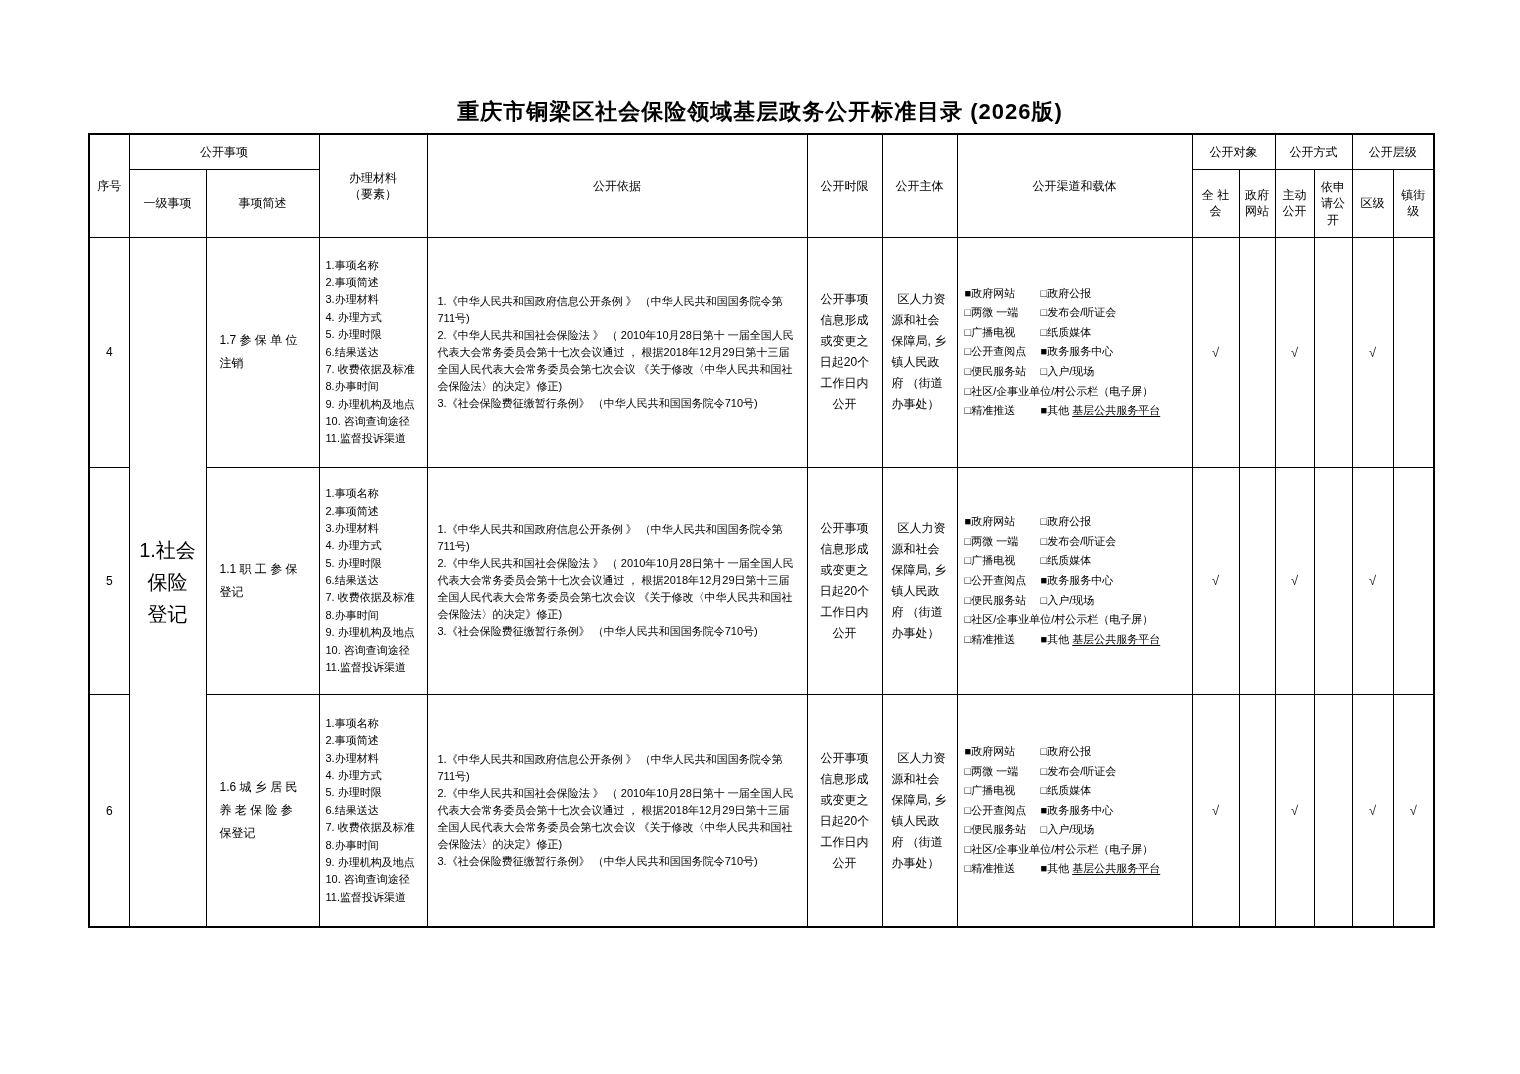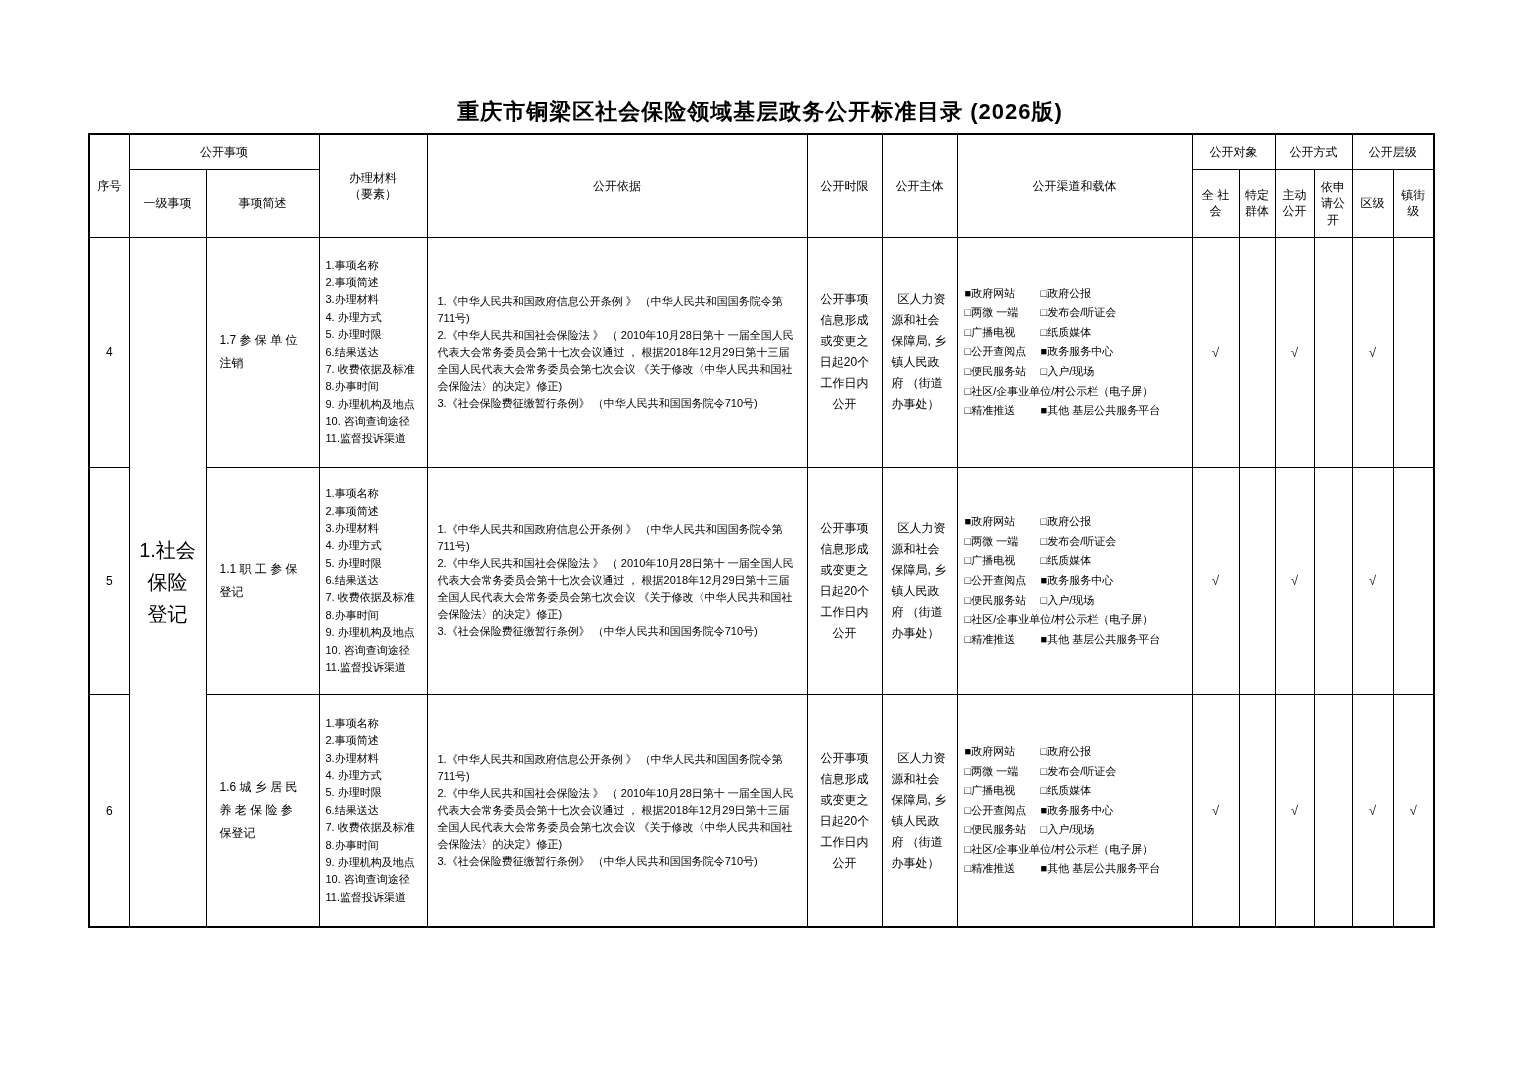--- a/index.html
+++ b/index.html
@@ -36,21 +36,21 @@
   td.level2   { font-size:12px; text-align:left; padding:0 13px; line-height:1.9; }
   td.content  { font-size:11px; padding:0 4px 0 6px; line-height:1.58; text-align:left; }
   td.basis    { font-size:11px; padding:0 10px; line-height:1.55; text-align:left; }
   td.timelimit{ font-size:12px; padding:0 10px; line-height:1.75; text-align:center; }
   td.subject  { font-size:12px; padding:0 9px; line-height:1.75; text-align:left; text-indent:6px; }
   td.channels { font-size:11px; padding:0 7px; line-height:1.78; text-align:left; }
   td.check    { text-align:center; font-size:13px; color:#222; }
 
   .ch-line   { white-space:nowrap; }
   .ch-left   { display:inline-block; min-width:76px; }
-  .ch-underline { text-underline-offset:2px; }
+  .ch-underline { text-decoration:underline; text-underline-offset:2px; }
 </style>
 </head>
 <body>
 
 <div class="doc-title">重庆市铜梁区社会保险领域基层政务公开标准目录 (2026版)</div>
 
 <table class="catalog">
   <colgroup>
     <col style="width:40px">
       <col style="width:77px">
@@ -78,21 +78,21 @@
       <th rowspan="2">公开主体</th>
       <th rowspan="2">公开渠道和载体</th>
       <th colspan="2">公开对象</th>
       <th colspan="2">公开方式</th>
       <th colspan="2">公开层级</th>
     </tr>
     <tr class="h2">
       <th>一级事项</th>
       <th>事项简述</th>
       <th>全 社 会</th>
-      <th>特定群体</th>
+      <th>政府网站</th>
       <th>主动公开</th>
       <th>依申请公开</th>
       <th>区级</th>
       <th>镇街级</th>
     </tr>
   </thead>
   <tbody>
       <tr>
         <td class="seq">4</td>
         <td class="level1" rowspan="3">1.社会保险

